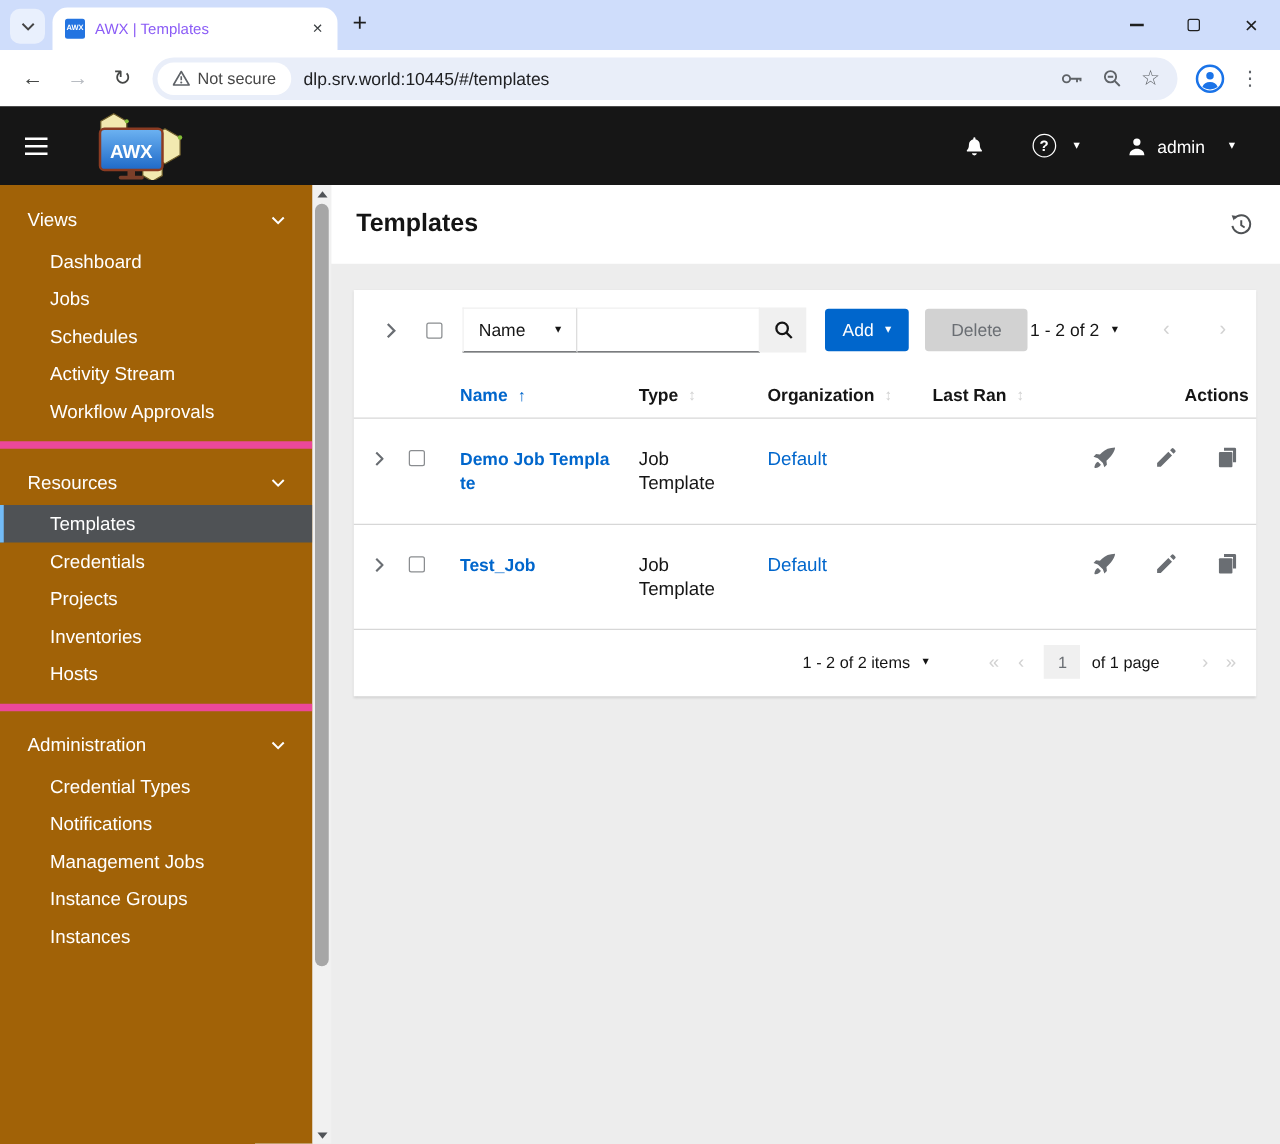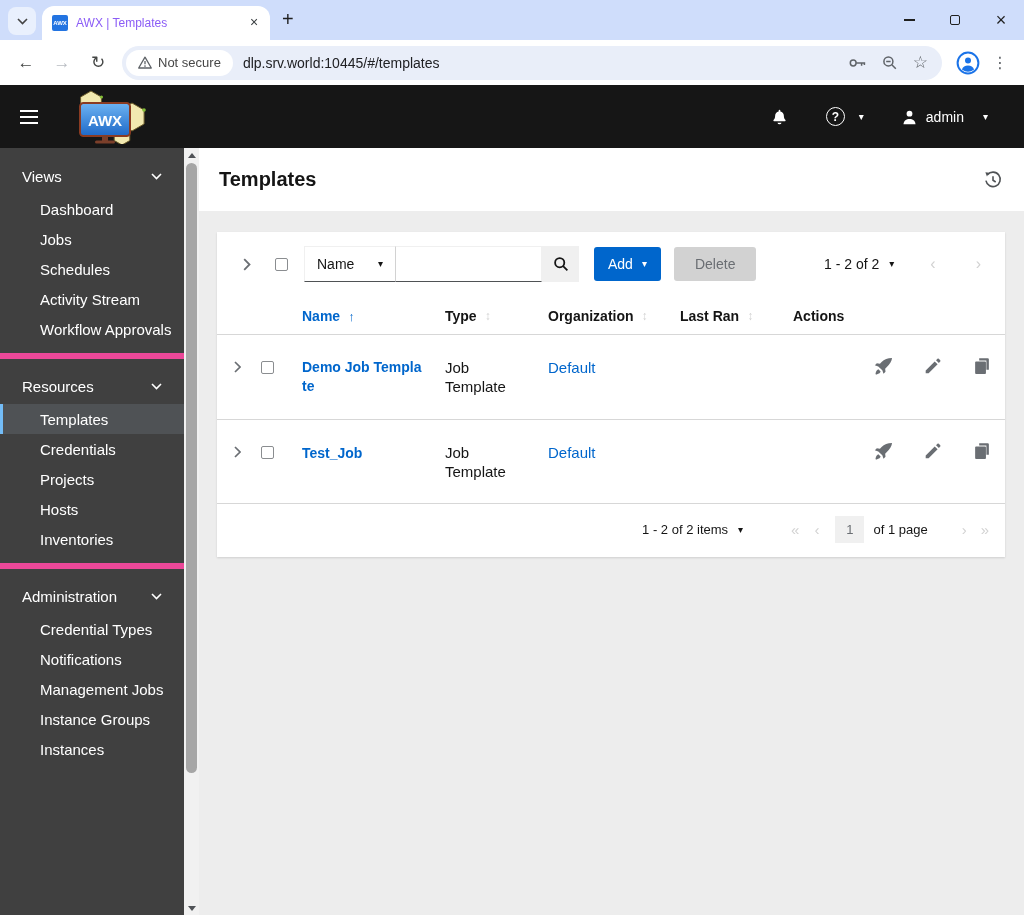--- a/index.html
+++ b/index.html
@@ -44,21 +44,21 @@
   .user-group { gap:9px; }
   .q-circle { width:19px; height:19px; border:1.5px solid #fff; border-radius:50%; color:#fff; font-size:12px; font-weight:700; display:flex; align-items:center; justify-content:center; }
   .caret { font-size:10px; line-height:1; }
   .caret.white { color:#fff; }
   .caret.dark { color:#151515; }
   .user-name { color:#fff; font-size:14px; }
   .bell-btn { cursor:pointer; }
 
   
   .app-body { display:flex; height:767px; }
-  .sidebar { width:184px; background:#404040; padding-top:10px; overflow:hidden; flex:none; }
+  .sidebar { width:250px; background:#a16207; padding-top:10px; overflow:hidden; flex:none; }
   .nav-section + .nav-section { border-top:6px solid #ec4899; margin-top:9px; padding-top:9px; }
   .section-header { height:36px; padding:0 22px; display:flex; align-items:center; justify-content:space-between; color:#fff; font-size:15px; cursor:pointer; }
   .nav-item { height:30px; display:flex; align-items:center; padding-left:37px; border-left:3px solid transparent; color:#fff; font-size:15px; cursor:pointer;text-align:center; }
   .nav-item.active { background:#4f5255; border-left-color:#73bcf7; }
 
   .sb-scroll { width:15px; background:#f1f1f1; position:relative; flex:none; }
   .sb-up, .sb-down { position:absolute; left:0; width:15px; height:14px; display:flex; align-items:center; justify-content:center; cursor:pointer; }
   .sb-up { top:0; } .sb-down { bottom:0; }
   .tri-up { width:0; height:0; border-left:4px solid transparent; border-right:4px solid transparent; border-bottom:5px solid #505357; }
   .tri-down { width:0; height:0; border-left:4px solid transparent; border-right:4px solid transparent; border-top:5px solid #505357; }
@@ -85,21 +85,21 @@
   .pg-arrows { display:flex; gap:40px; margin-left:26px; padding-right:8px; color:#d2d2d2; font-size:16px; }
   .pg-arrows span { cursor:default; }
 
   
   .tgrid { display:grid; grid-template-columns:40px 45px 143px 103px 132px 113px 1fr; }
   .thead { border-bottom:1px solid #d7d7d7; }
   .th { display:flex; align-items:center; gap:8px; padding:12px 0 10px; font-size:14px; font-weight:700; color:#151515; cursor:pointer; }
   .th.sorted { color:#0066cc; }
   .sort-asc { color:#0066cc; font-size:13px; font-weight:700; }
   .sort-both { color:#d2d2d2; font-size:12px; }
-  .th-actions { justify-content:flex-start; padding-right:6px; cursor:default; }
+  .th-actions { justify-content:flex-end; padding-right:6px; cursor:default; }
   .tr + .tr { border-top:1px solid #d7d7d7; }
   .tr { min-height:84px; }
   .td { padding-top:23px; padding-bottom:18px; font-size:15px; color:#151515; line-height:19px; }
   .td-expand { display:flex; justify-content:center; padding-top:26px; cursor:pointer; }
   .td-check { padding-top:24px; padding-left:4px; }
   .name-link { display:inline-block; width:124px; color:#0066cc; font-size:14px; font-weight:700; line-height:19px; word-break:break-all; text-decoration:none; cursor:pointer; }
   .type-text { display:inline-block; width:72px; }
   .org-link { color:#0066cc; text-decoration:none; cursor:pointer; }
   .actions-cell { display:flex; justify-content:flex-end; align-items:flex-start; gap:31px; padding-right:14px; padding-top:22px; }
   .action-btn { cursor:pointer; }
@@ -243,22 +243,22 @@
     <div class="nav-section">
       <div class="section-header">
         <span>Resources</span>
         <svg width="11" height="7" viewBox="0 0 11 7">
             <path d="M1 1l4.5 4.5L10 1" fill="none" stroke="#fff" stroke-width="1.6"></path>
           </svg>
       </div>
       <div class="nav-item active">Templates</div>
       <div class="nav-item">Credentials</div>
       <div class="nav-item">Projects</div>
+      <div class="nav-item">Inventories</div>
       <div class="nav-item">Hosts</div>
-      <div class="nav-item">Inventories</div>
     </div>
     <div class="nav-section">
       <div class="section-header">
         <span>Administration</span>
         <svg width="11" height="7" viewBox="0 0 11 7">
             <path d="M1 1l4.5 4.5L10 1" fill="none" stroke="#fff" stroke-width="1.6"></path>
           </svg>
       </div>
       <div class="nav-item">Credential Types</div>
       <div class="nav-item">Notifications</div>

